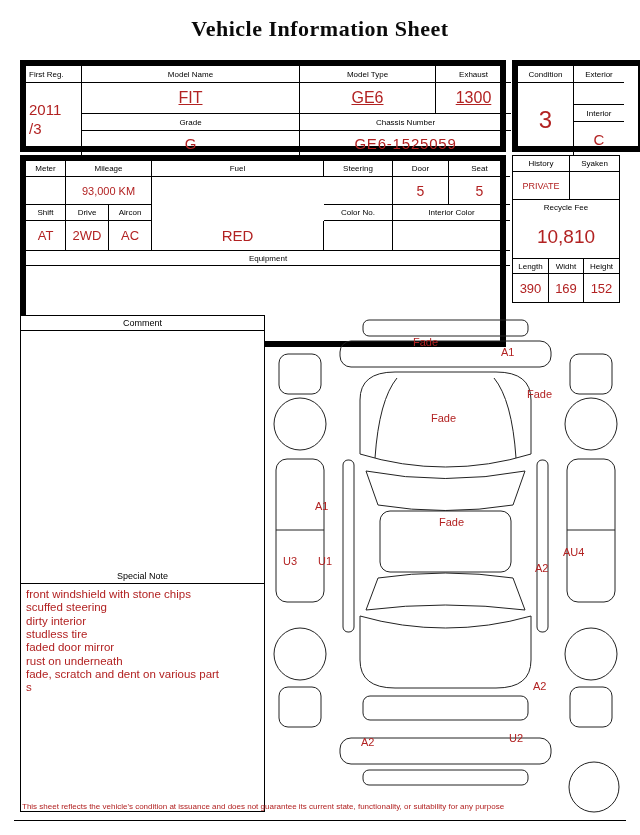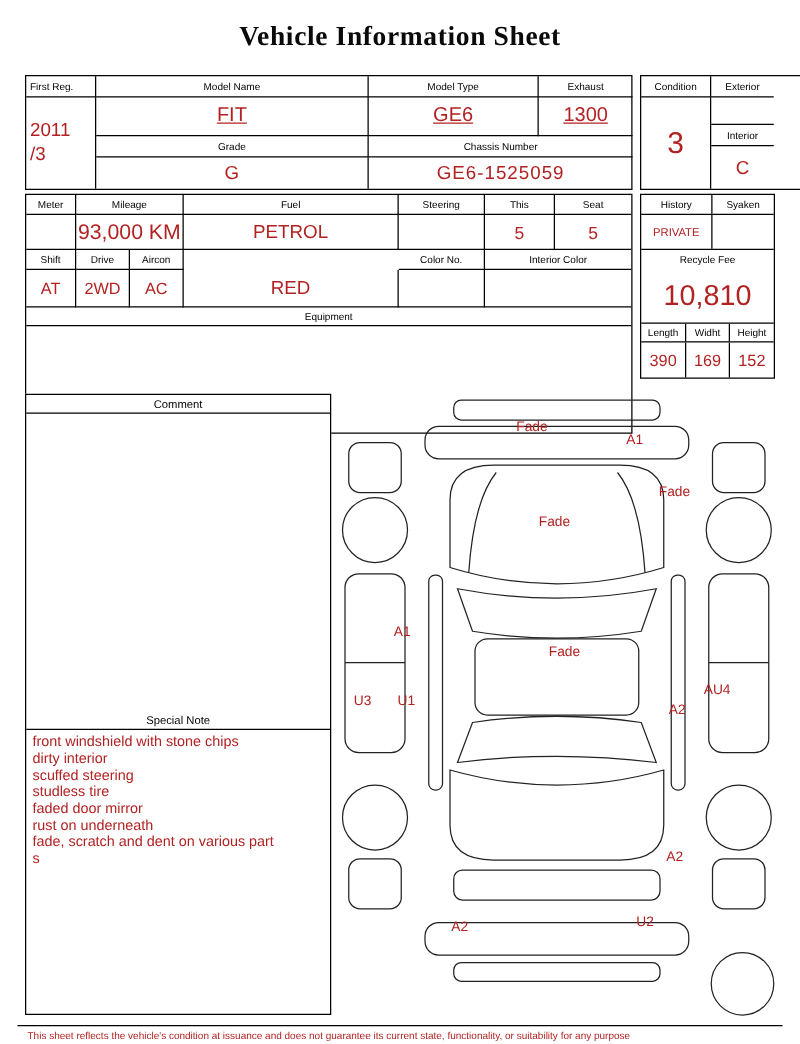--- a/index.html
+++ b/index.html
@@ -6,34 +6,34 @@
   html,body { background:#ffffff; }
   body {
     width:640px; height:835px; position:relative; overflow:hidden;
     font-family:"Liberation Sans", sans-serif; color:#000;
   }
   .title {
     position:absolute; top:16px; left:0; width:640px; text-align:center;
     font-family:"Liberation Serif", serif; font-size:22px; font-weight:600;
     letter-spacing:0.5px; color:#0a0a0a;
   }
-  .grid { position:absolute; display:grid; border:1px solid #000000; background:#fff; }
+  .grid { position:absolute; display:grid; border:6px solid #000000; background:#fff; }
   .cell {
     border-right:1px solid #000; border-bottom:1px solid #000;
     display:flex; align-items:center; justify-content:center; overflow:hidden;
   }
   .nbr { border-right:none !important; }
   .nbb { border-bottom:none !important; }
   .hd { font-size:8px; color:#000; }
   .val { color:var(--red,#b22222); font-size:14px; }
   .left { justify-content:flex-start; padding-left:3px; text-align:left; }
   .top { align-items:flex-start; padding-top:3px; }
   .pre { white-space:pre-line; line-height:1.25; }
-  .v11 { font-size:17px; } .v13 { font-size:13px; } .v14 { font-size:14px; }
-  .v15 { font-size:15px; } .v16 { font-size:16px;text-decoration:underline; } .v17 { font-size:23px; }
+  .v11 { font-size:11px; } .v13 { font-size:13px; } .v14 { font-size:14px; }
+  .v15 { font-size:15px; } .v16 { font-size:16px;text-decoration:underline; } .v17 { font-size:19px; }
   .v24 { font-size:24px; }
   .ls  { letter-spacing:0.8px; }
 
   #t1main  { left:20px;  top:60px;  width:486px; height:92px;
              grid-template-columns:56px 218px 136px 75px;
              grid-template-rows:17px 31px 17px 25px; }
   #t1right { left:512px; top:60px;  width:132px; height:92px;
              grid-template-columns:56px 50px;
              grid-template-rows:17px 22px 17px 34px; }
   #t2main  { left:20px;  top:155px; width:486px; height:192px;
@@ -52,21 +52,21 @@
   #commentArea { flex:0 0 238px; }
   #snHead { border-top:none; }
   #noteArea { flex:1; padding:4px 5px; color:var(--red,#b22222);
               font-size:11.5px; line-height:1.16; }
 
   #diagram { position:absolute; left:263px; top:308px; width:367px; height:507px; }
   #diagram svg { position:absolute; left:0; top:0; }
   .mk { position:absolute; color:var(--red,#b22222); font-size:11px; white-space:nowrap; }
 
   #footRule { position:absolute; left:14px; top:820px; width:612px; border-top:1.5px solid #000; }
-  #footer { position:absolute; left:22px; top:824px; width:600px;
+  #footer { position:absolute; left:22px; top:802px; width:600px;
             font-size:8px; color:var(--red,#b22222); }
 </style>
 </head>
 <body>
 
 <div>
 
   <div class="title">Vehicle Information Sheet</div>
 
   <div class="grid" id="t1main">
@@ -95,26 +95,25 @@
     <div class="cell val nbr" style="grid-area:2/2/3/3"></div>
     <div class="cell hd nbr" style="grid-area:3/2/4/3">Interior</div>
     <div class="cell val v15 nbr nbb" style="grid-area:4/2/5/3">C</div>
   </div>
 
   <div class="grid" id="t2main">
     <div class="cell hd" style="grid-area:1/1/2/2">Meter</div>
     <div class="cell hd" style="grid-area:1/2/2/4">Mileage</div>
     <div class="cell hd" style="grid-area:1/4/2/5">Fuel</div>
     <div class="cell hd" style="grid-area:1/5/2/6">Steering</div>
-    <div class="cell hd" style="grid-area:1/6/2/7">This</div>
+    <div class="cell hd" style="grid-area:1/6/2/7">Door</div>
     <div class="cell hd nbr" style="grid-area:1/7/2/8">Seat</div>
 
     <div class="cell val" style="grid-area:2/1/3/2"></div>
     <div class="cell val v11" style="grid-area:2/2/3/4">93,000 KM</div>
-    <div class="cell val v15" style="grid-area:2/4/3/5">PETROL</div>
     <div class="cell val" style="grid-area:2/5/3/6"></div>
     <div class="cell val v14" style="grid-area:2/6/3/7">5</div>
     <div class="cell val v14 nbr" style="grid-area:2/7/3/8">5</div>
 
     <div class="cell hd" style="grid-area:3/1/4/2">Shift</div>
     <div class="cell hd" style="grid-area:3/2/4/3">Drive</div>
     <div class="cell hd" style="grid-area:3/3/4/4">Aircon</div>
     <div class="cell hd" style="grid-area:3/5/4/6">Color No.</div>
     <div class="cell hd nbr" style="grid-area:3/6/4/8">Interior Color</div>
 
@@ -154,22 +153,22 @@
       <div class="cell val v13 nbr">152</div>
     </div>
   </div>
 
   <div id="panel">
     <div class="phead">Comment</div>
     <div id="commentArea"></div>
     <div class="phead" id="snHead">Special Note</div>
     <div id="noteArea">
       <div>front windshield with stone chips</div>
+      <div>scuffed steering</div>
       <div>dirty interior</div>
-      <div>scuffed steering</div>
       <div>studless tire</div>
       <div>faded door mirror</div>
       <div>rust on underneath</div>
       <div>fade, scratch and dent on various part</div>
       <div>s</div>
     </div>
   </div>
 
   <div id="diagram">
     <svg width="367" height="507" viewBox="0 0 367 507">

